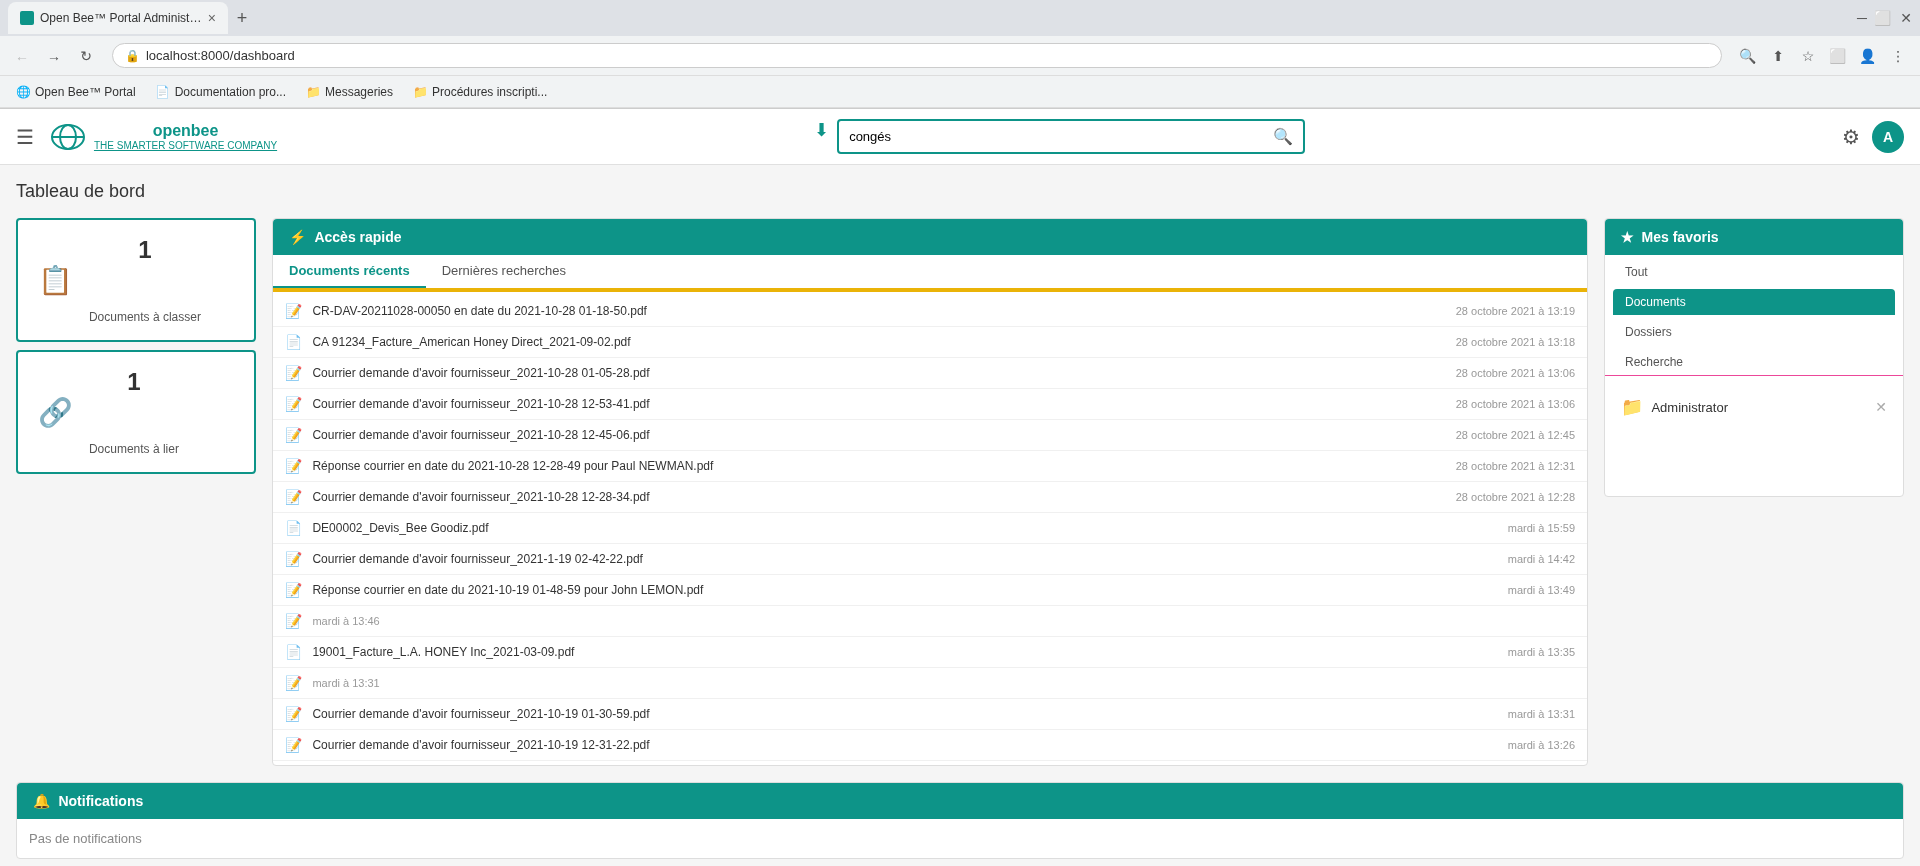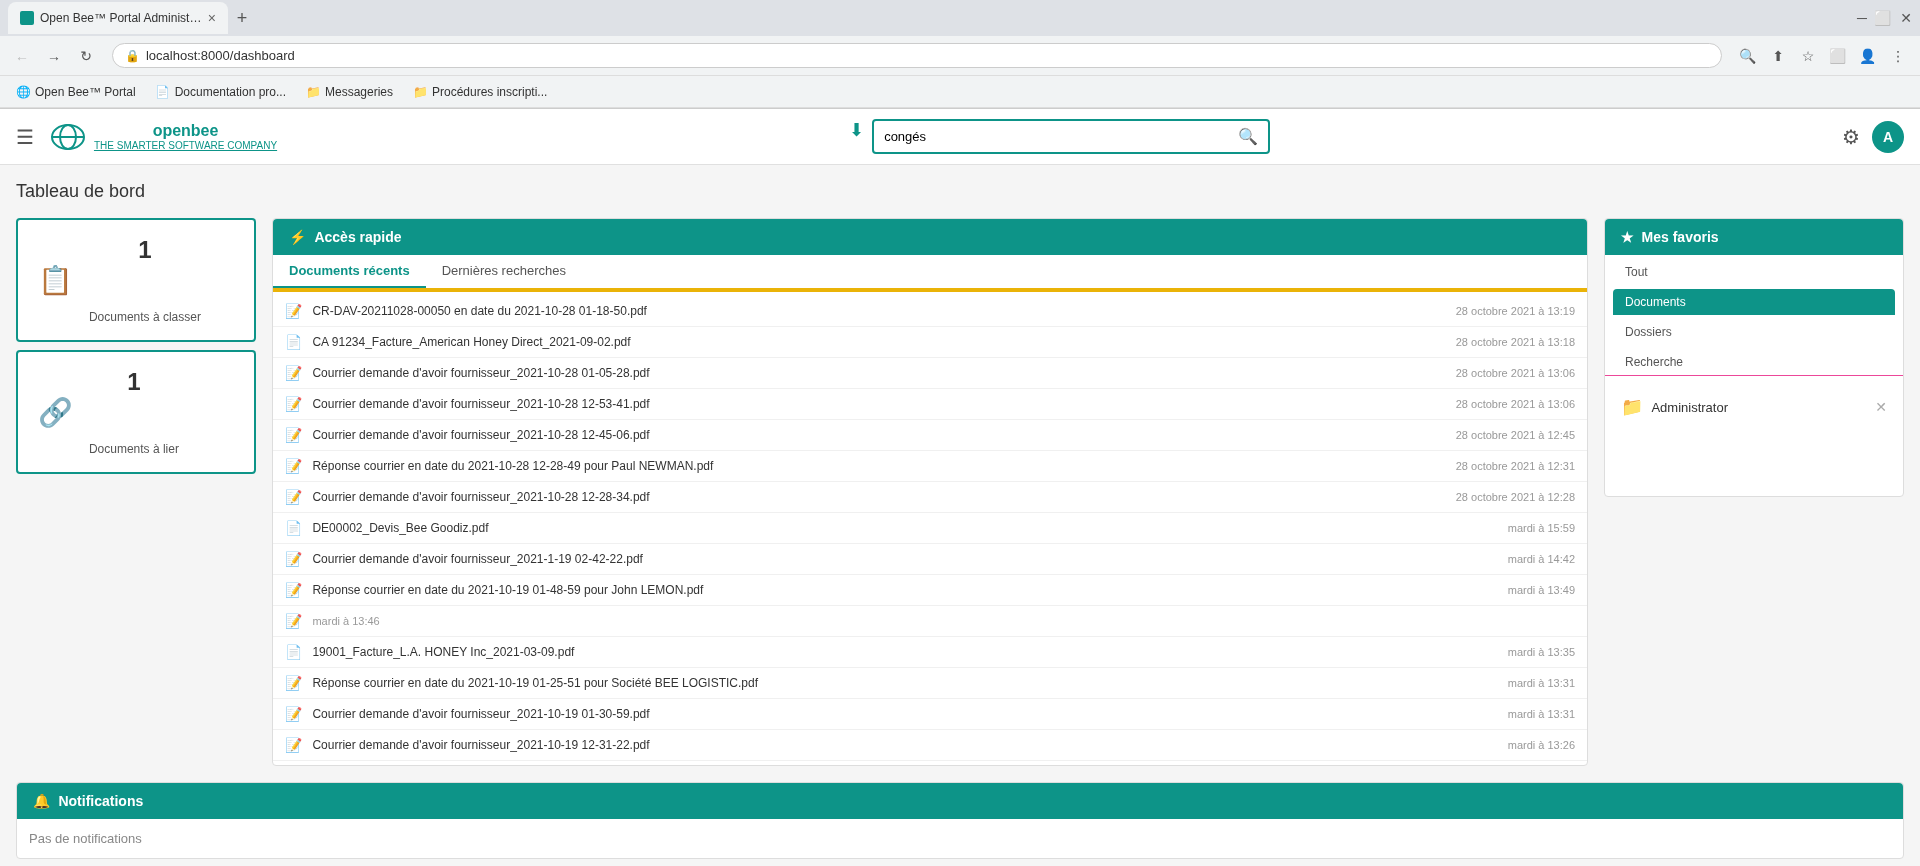--- a/index.html
+++ b/index.html
@@ -148,21 +148,21 @@
     .header-search {
       flex: 1;
       display: flex;
       justify-content: center;
     }
     .search-wrapper {
       display: flex;
       align-items: center;
       border: 2px solid #0d9488;
       border-radius: 4px;
-      width: 398px;
+      width: 468px;
       background: white;
     }
     .search-wrapper input {
       flex: 1;
       border: none;
       outline: none;
       padding: 6px 10px;
       font-size: 13px;
     }
     .search-btn {
@@ -493,21 +493,20 @@
               <span class="doc-icon">📝</span>
               <span class="doc-date">mardi à 13:46</span>
             </div>
             <div class="doc-item">
               <span class="doc-icon">📄</span>
               <span class="doc-name">19001_Facture_L.A. HONEY Inc_2021-03-09.pdf</span>
               <span class="doc-date">mardi à 13:35</span>
             </div>
             <div class="doc-item">
               <span class="doc-icon">📝</span>
-              <span class="doc-name">Réponse courrier en date du 2021-10-19 01-25-51 pour Société BEE LOGISTIC.pdf</span>
               <span class="doc-date">mardi à 13:31</span>
             </div>
             <div class="doc-item">
               <span class="doc-icon">📝</span>
               <span class="doc-name">Courrier demande d'avoir fournisseur_2021-10-19 01-30-59.pdf</span>
               <span class="doc-date">mardi à 13:31</span>
             </div>
             <div class="doc-item">
               <span class="doc-icon">📝</span>
               <span class="doc-name">Courrier demande d'avoir fournisseur_2021-10-19 12-31-22.pdf</span>

